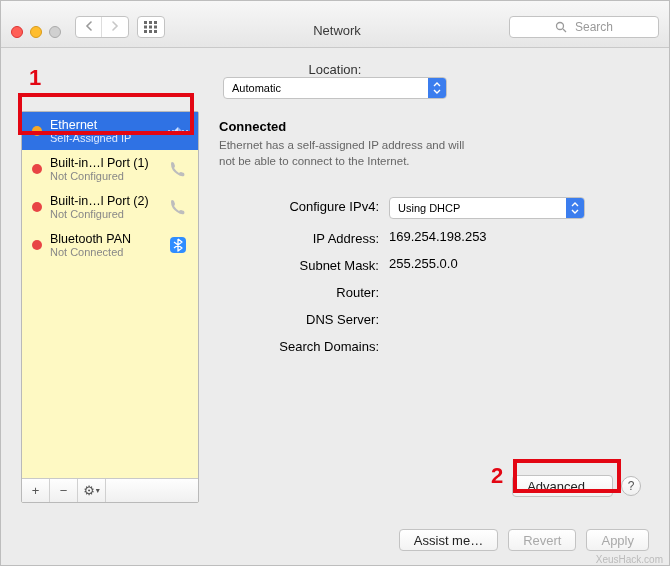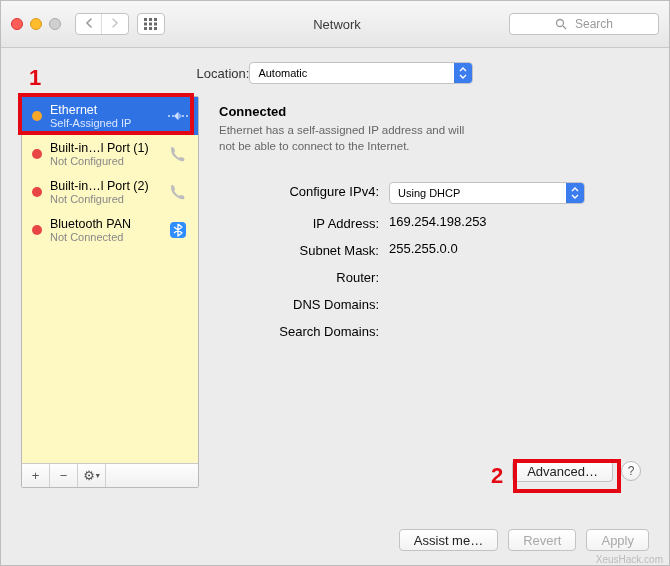--- a/index.html
+++ b/index.html
@@ -7,24 +7,24 @@
     font-family: -apple-system, "Helvetica Neue", Arial, sans-serif;
     font-size: 13px;
     background: #fff;
     width: 670px;
     height: 566px;
     overflow: hidden;
     color: #000;
   }
   .window { width: 670px; height: 566px; background: #ececec; border: 1px solid #bdbdbd; position: relative; }
   .titlebar {
-    height: 47px; display: flex; align-items: center;
+    height: 47px; display: flex; align-items: flex-end;
     background: linear-gradient(#f7f7f7, #e6e6e6);
     border-bottom: 1px solid #c9c9c9;
-    padding: 16px 10px;
+    padding: 9px 10px;
     gap: 8px;
   }
   .traffic { display: flex; gap: 7px; margin-right: 6px; }
   .dot { width: 12px; height: 12px; border-radius: 50%; }
   .dot.red { background: #ff5f57; border: 0.5px solid #d33; }
   .dot.yellow { background: #ffbd2e; border: 0.5px solid #d89b1b; }
   .dot.green { background: #d0d0d0; border: 0.5px solid #aaa; }
   .navseg, .grid-btn {
     height: 22px; display: flex; align-items: center;
     border: 1px solid #c3c3c3; border-radius: 4px; background: #fff;
@@ -38,20 +38,21 @@
   .title { flex: 1; text-align: center; font-size: 13px; color: #3a3a3a; }
   .search {
     width: 150px; height: 22px; border: 1px solid #c3c3c3; border-radius: 4px;
     background: #fff; display: flex; align-items: center; gap: 8px; padding: 0 6px;
     color: #9a9a9a; font-size: 12px; justify-content:center;
   }
   .content { padding: 14px 20px 0 20px; }
   .location-row {
     display: flex; align-items: center; justify-content: center; gap: 0;
     margin-bottom: 12px;
+    flex-direction: column;
   }
   .location-row label { font-size: 13px; color: #333; }
   .select {
     display:flex; align-items:center; justify-content:space-between;
     height: 22px; border: 1px solid #c3c3c3; border-radius: 4px; background: #ffffff;
     padding: 0 0 0 8px; font-size: 11px;
   }
   .select.wide { width: 224px; }
   .select.mid { width: 196px; }
   .select .arrows {
@@ -279,21 +280,21 @@
         </div>
         <div class="kv">
           <div class="k">Subnet Mask:</div>
           <div class="v">255.255.0.0</div>
         </div>
         <div class="kv">
           <div class="k">Router:</div>
           <div class="v"></div>
         </div>
         <div class="kv">
-          <div class="k">DNS Domains:</div>
+          <div class="k">DNS Server:</div>
           <div class="v"></div>
         </div>
         <div class="kv">
           <div class="k">Search Domains:</div>
           <div class="v"></div>
         </div>
 
         <div class="adv-row">
           <button class="mac-btn">Advanced…</button>
           <div class="help">?</div>

